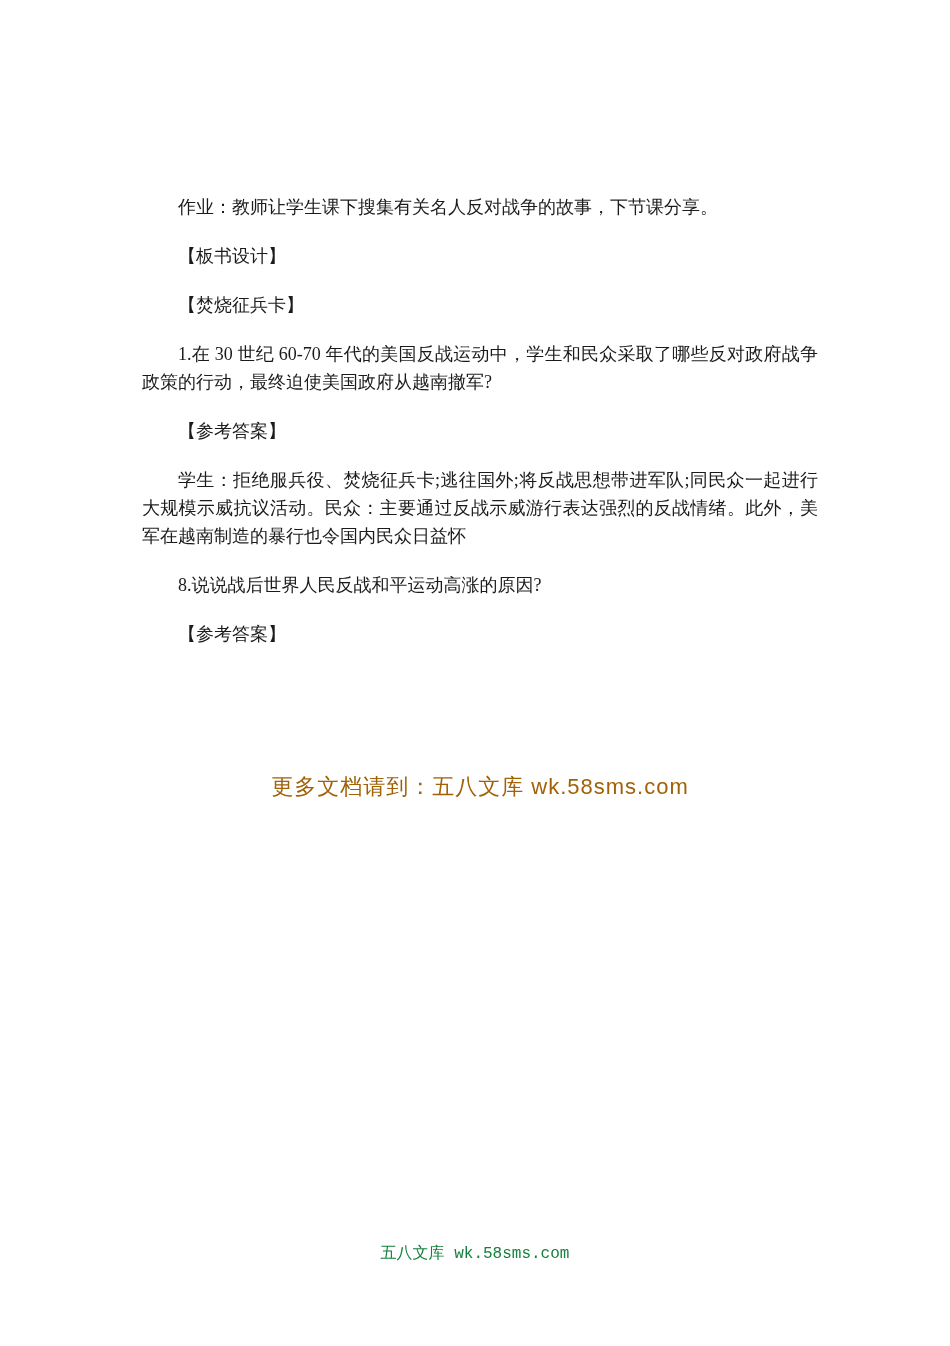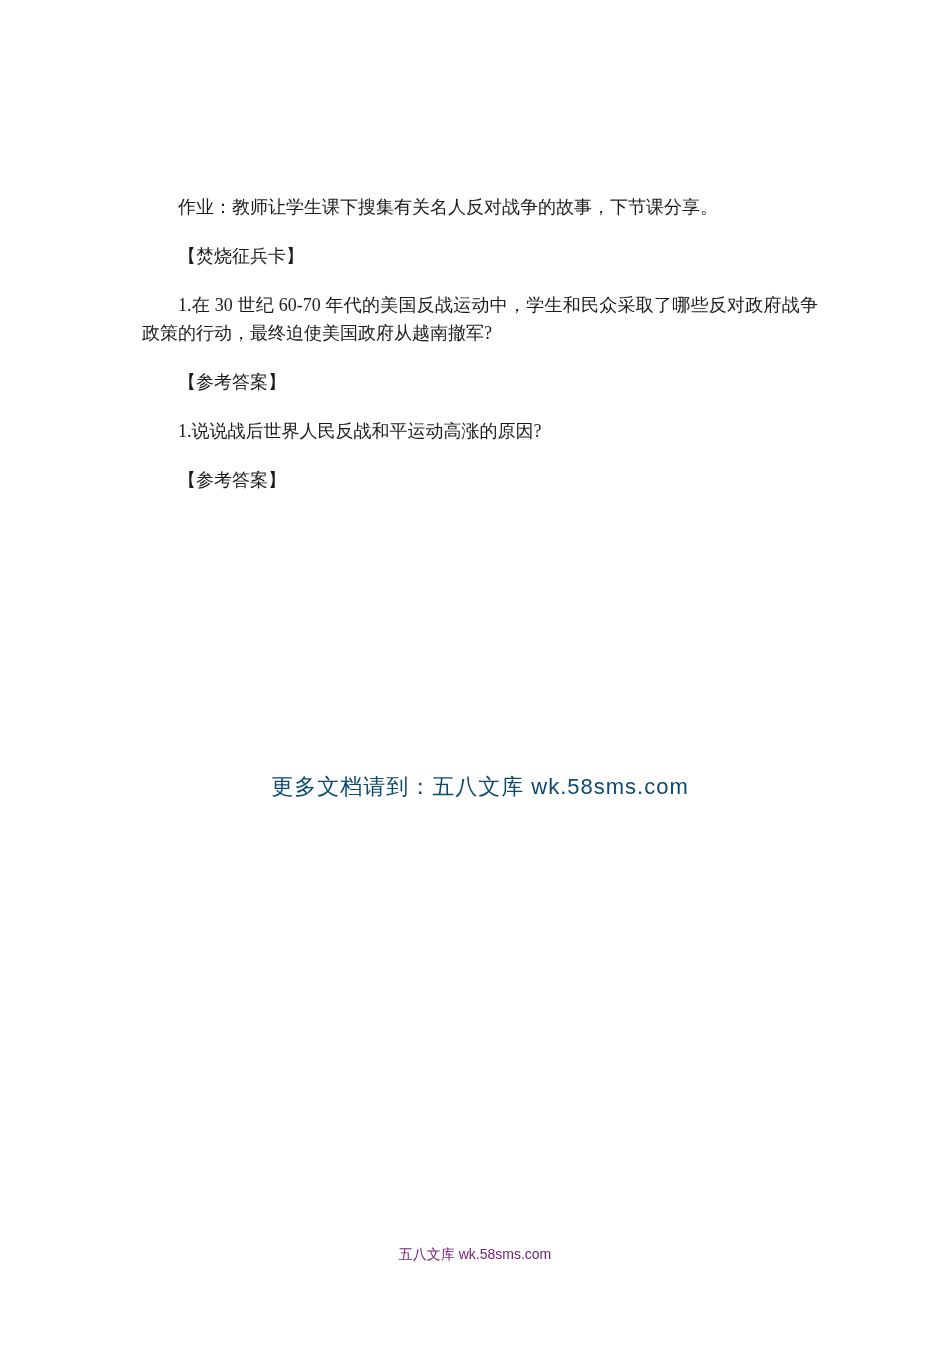--- a/index.html
+++ b/index.html
@@ -37,46 +37,48 @@
     left: 142px;
     top: 773px;
     width: 676px;
     display: block;
     text-align: center;
     text-decoration: none;
     font-family: "Liberation Sans", "DejaVu Sans", sans-serif;
     font-size: 22px;
     line-height: 27px;
     letter-spacing: 1px;
-    color: #0c4a6e;
+    color: #a16207;
     cursor: pointer;
   }
   .page-footer {
     position: absolute;
     left: 0;
     top: 1245px;
     width: 950px;
     text-align: center;
-    font-family: Liberation Sans, sans-serif;
-    font-size: 14px;
+    font-family: Liberation Mono, monospace;
+    font-size: 16px;
     line-height: 18px;
-    color: #701a75;
+    color: #15803d;
   }
 </style>
 </head>
 <body>
 
 <div class="page">
 
   <div class="content">
       <p class="doc-para">作业：教师让学生课下搜集有关名人反对战争的故事，下节课分享。</p>
+      <p class="doc-para">【板书设计】</p>
       <p class="doc-para">【焚烧征兵卡】</p>
       <p class="doc-para">1.在 30 世纪 60-70 年代的美国反战运动中，学生和民众采取了哪些反对政府战争政策的行动，最终迫使美国政府从越南撤军?</p>
       <p class="doc-para">【参考答案】</p>
-      <p class="doc-para">1.说说战后世界人民反战和平运动高涨的原因?</p>
+      <p class="doc-para">学生：拒绝服兵役、焚烧征兵卡;逃往国外;将反战思想带进军队;同民众一起进行大规模示威抗议活动。民众：主要通过反战示威游行表达强烈的反战情绪。此外，美军在越南制造的暴行也令国内民众日益怀</p>
+      <p class="doc-para">8.说说战后世界人民反战和平运动高涨的原因?</p>
       <p class="doc-para">【参考答案】</p>
     </div>
 
   <a class="promo-link">更多文档请到：五八文库 wk.58sms.com</a>
 
   <div class="page-footer">五八文库 wk.58sms.com</div>
 
 </div>
 
 </body></html>

